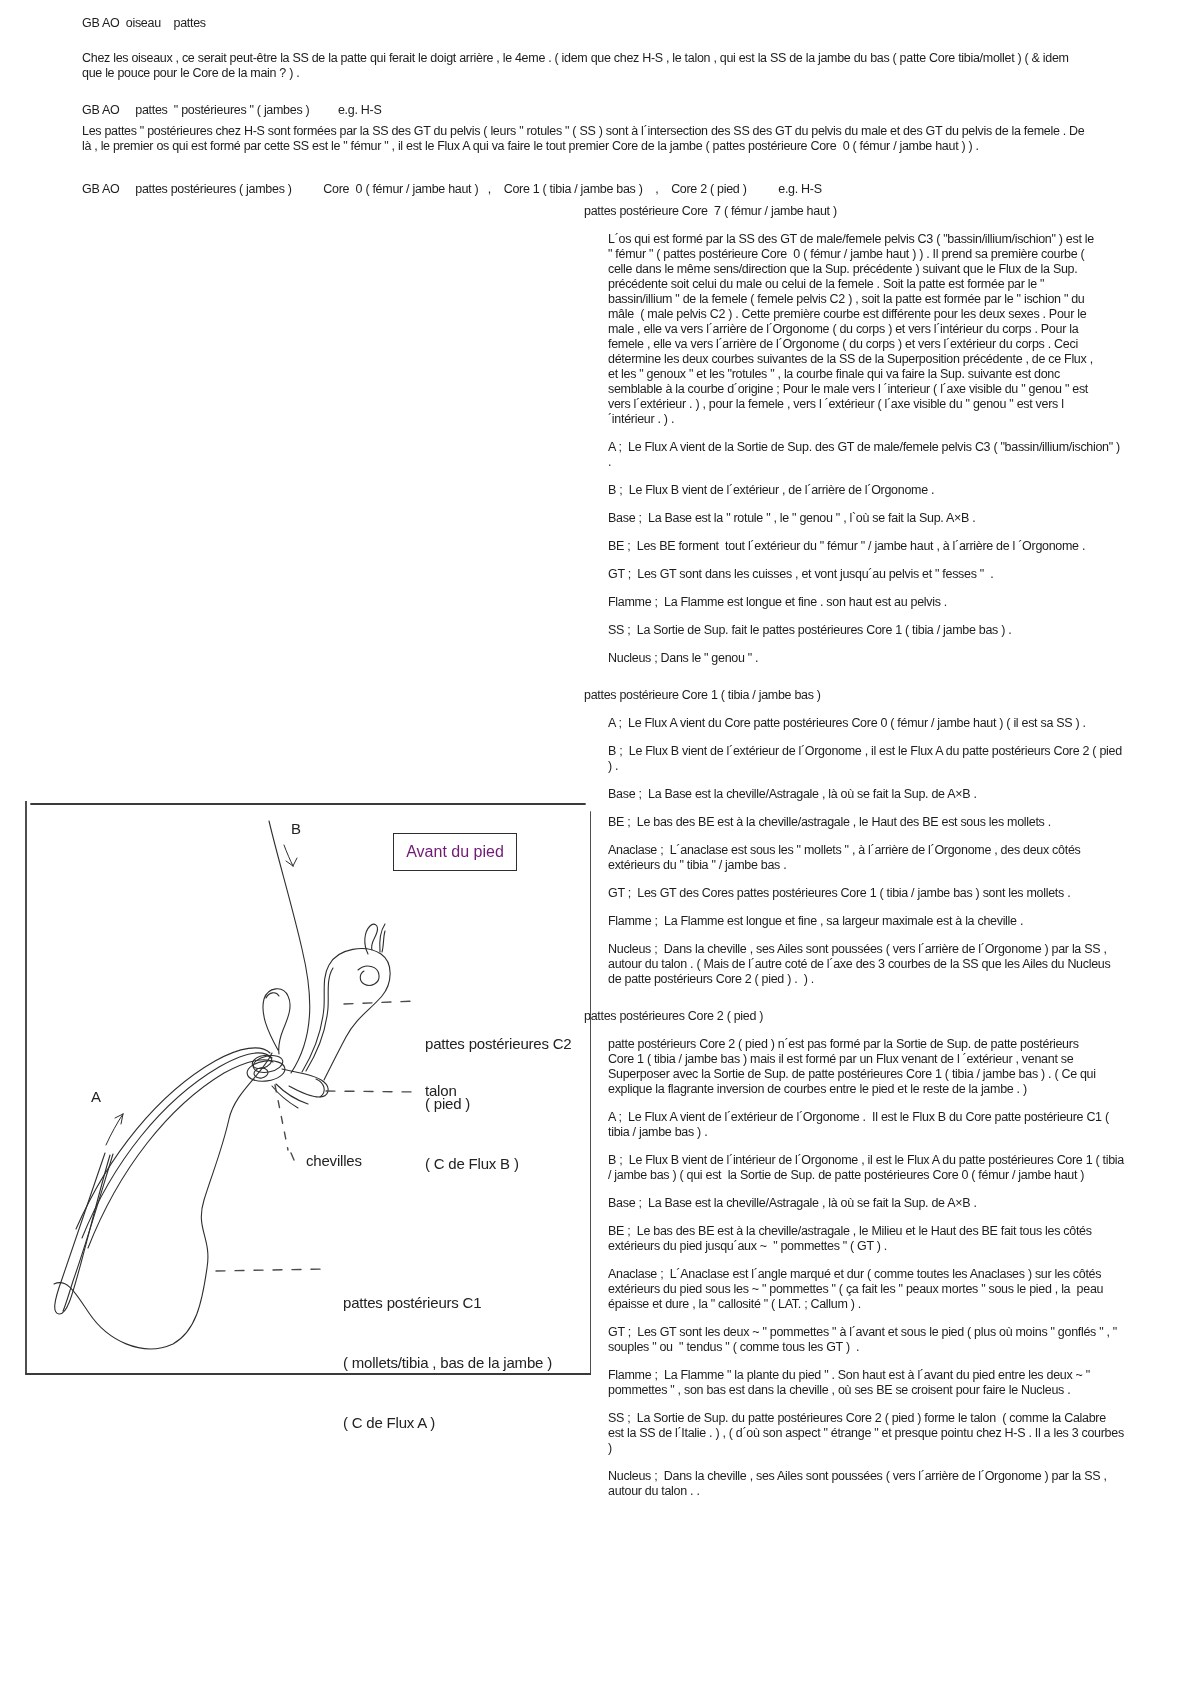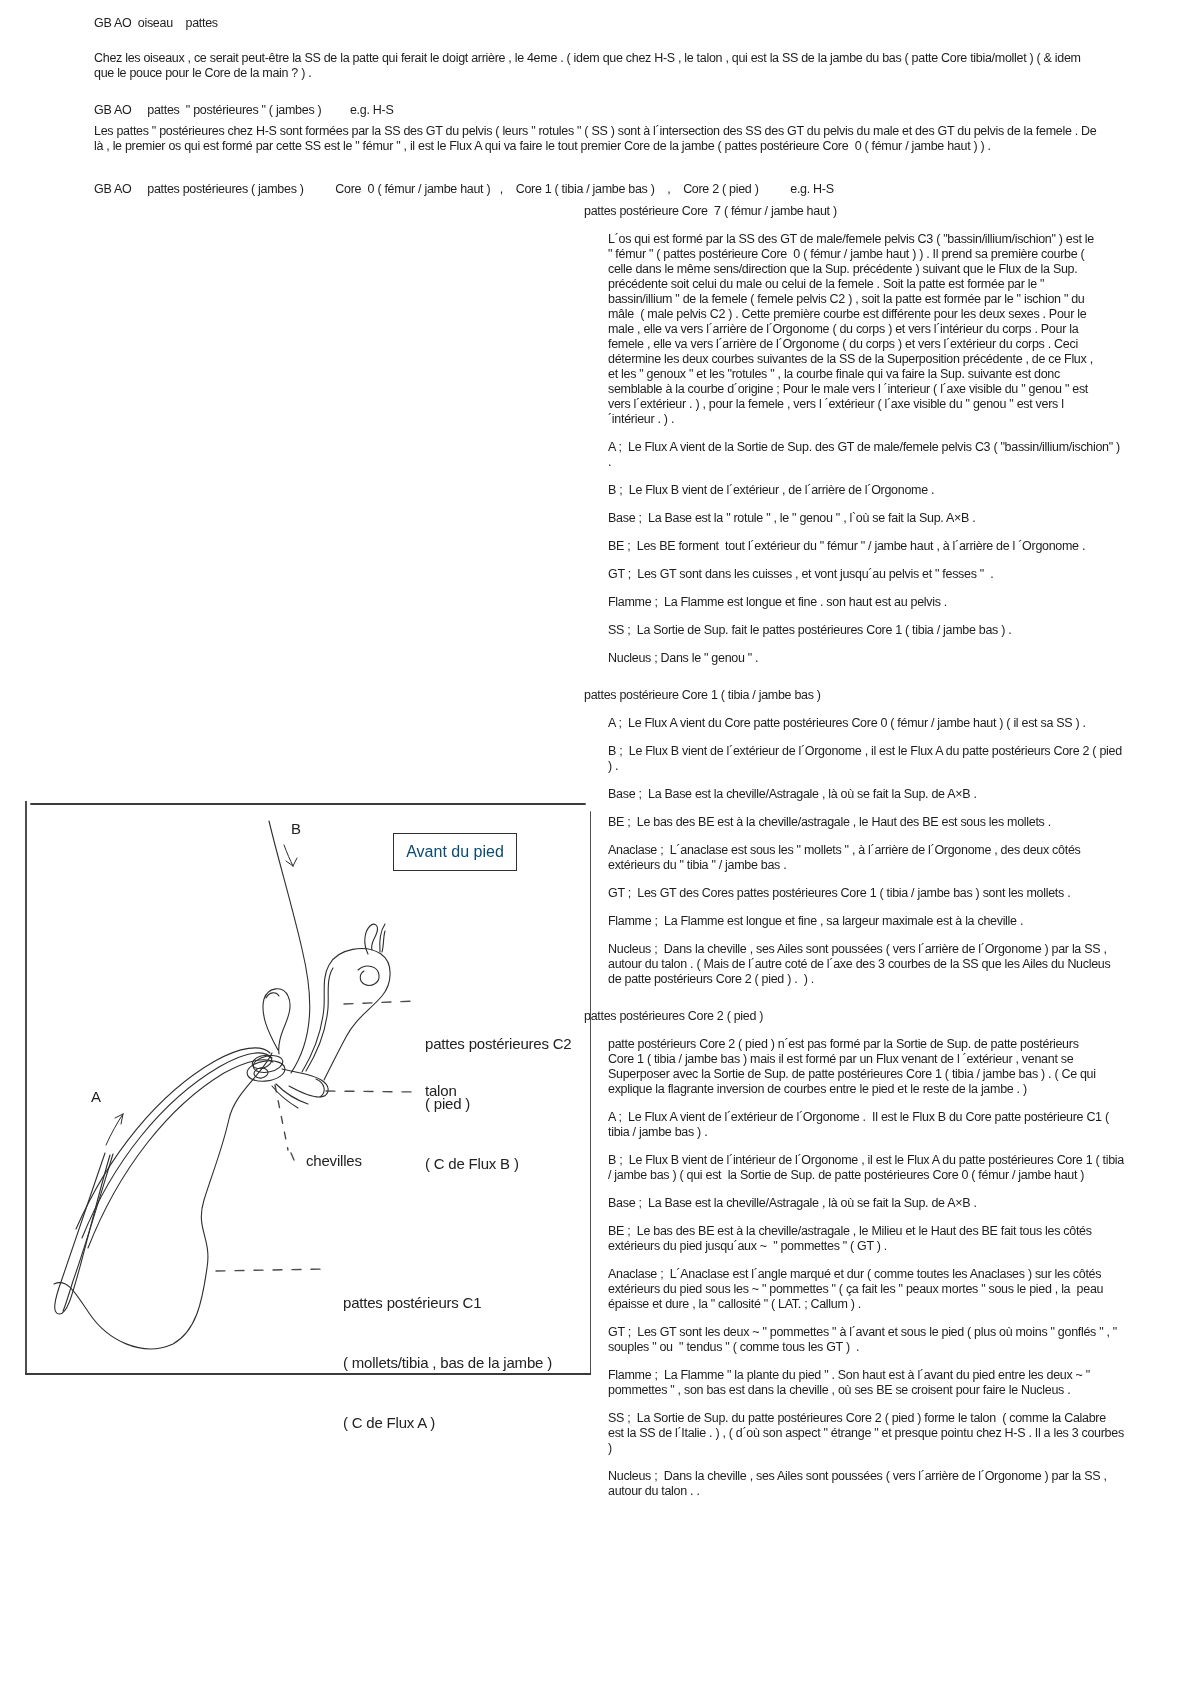--- a/index.html
+++ b/index.html
@@ -5,21 +5,21 @@
   html,body{margin:0;padding:0;}
   body{
     width:1200px;height:1697px;position:relative;background:#ffffff;
     font-family:"Liberation Sans","DejaVu Sans",sans-serif;color:#1d1d1d;
     -webkit-font-smoothing:antialiased;
   }
   .h-line,.h-para,.item,.intro,.sec-title{
     font-size:12.5px;line-height:15px;letter-spacing:-0.3px;
     white-space:pre-wrap;margin:0;
   }
-  #header{position:absolute;left:94px;top:16px;width:1005px;}
+  #header{position:absolute;left:82px;top:16px;width:1005px;}
   #header .h-line{margin-bottom:6px;}
   #header .h-para{margin-bottom:22px;}
   #header .h-line.first{margin-bottom:20px;}
   #header .h-line.last{margin-top:28px;}
 
   #rightcol{position:absolute;left:584px;top:204px;width:540px;}
   .section{margin-bottom:22px;}
   .sec-title{margin:0 0 13px 0;}
   .intro{margin:0 24px 13px 24px;}
   .item{margin:13px 0 10px 24px;}
@@ -28,21 +28,21 @@
     position:absolute;left:25px;top:801px;width:566px;height:576px;
   }
   #sketch{position:absolute;left:0;top:0;}
   .dlabel{
     position:absolute;font-size:15px;line-height:20px;color:#222;
     white-space:pre;letter-spacing:-0.2px;
   }
   #avant-box{
     position:absolute;left:368px;top:32px;width:122px;height:36px;
     border:1.6px solid #2e2e2e;display:flex;align-items:center;justify-content:center;
-    font-size:16px;color:#0c4a6e;background:#fff;
+    font-size:16px;color:#701a75;background:#fff;
   }
 </style>
 </head>
 <body>
 
 <div id="header">
   <p class="h-line first">GB AO  oiseau    pattes</p>
   <p class="h-para">Chez les oiseaux , ce serait peut-être la SS de la patte qui ferait le doigt arrière , le 4eme . ( idem que chez H-S , le talon , qui est la SS de la jambe du bas ( patte Core tibia/mollet ) ( &amp; idem que le pouce pour le Core de la main ? ) .</p>
   <p class="h-line">GB AO     pattes  " postérieures " ( jambes )         e.g. H-S</p>
   <p class="h-para">Les pattes " postérieures chez H-S sont formées par la SS des GT du pelvis ( leurs " rotules " ( SS ) sont à l´intersection des SS des GT du pelvis du male et des GT du pelvis de la femele . De là , le premier os qui est formé par cette SS est le " fémur " , il est le Flux A qui va faire le tout premier Core de la jambe ( pattes postérieure Core  0 ( fémur / jambe haut ) ) .</p>

